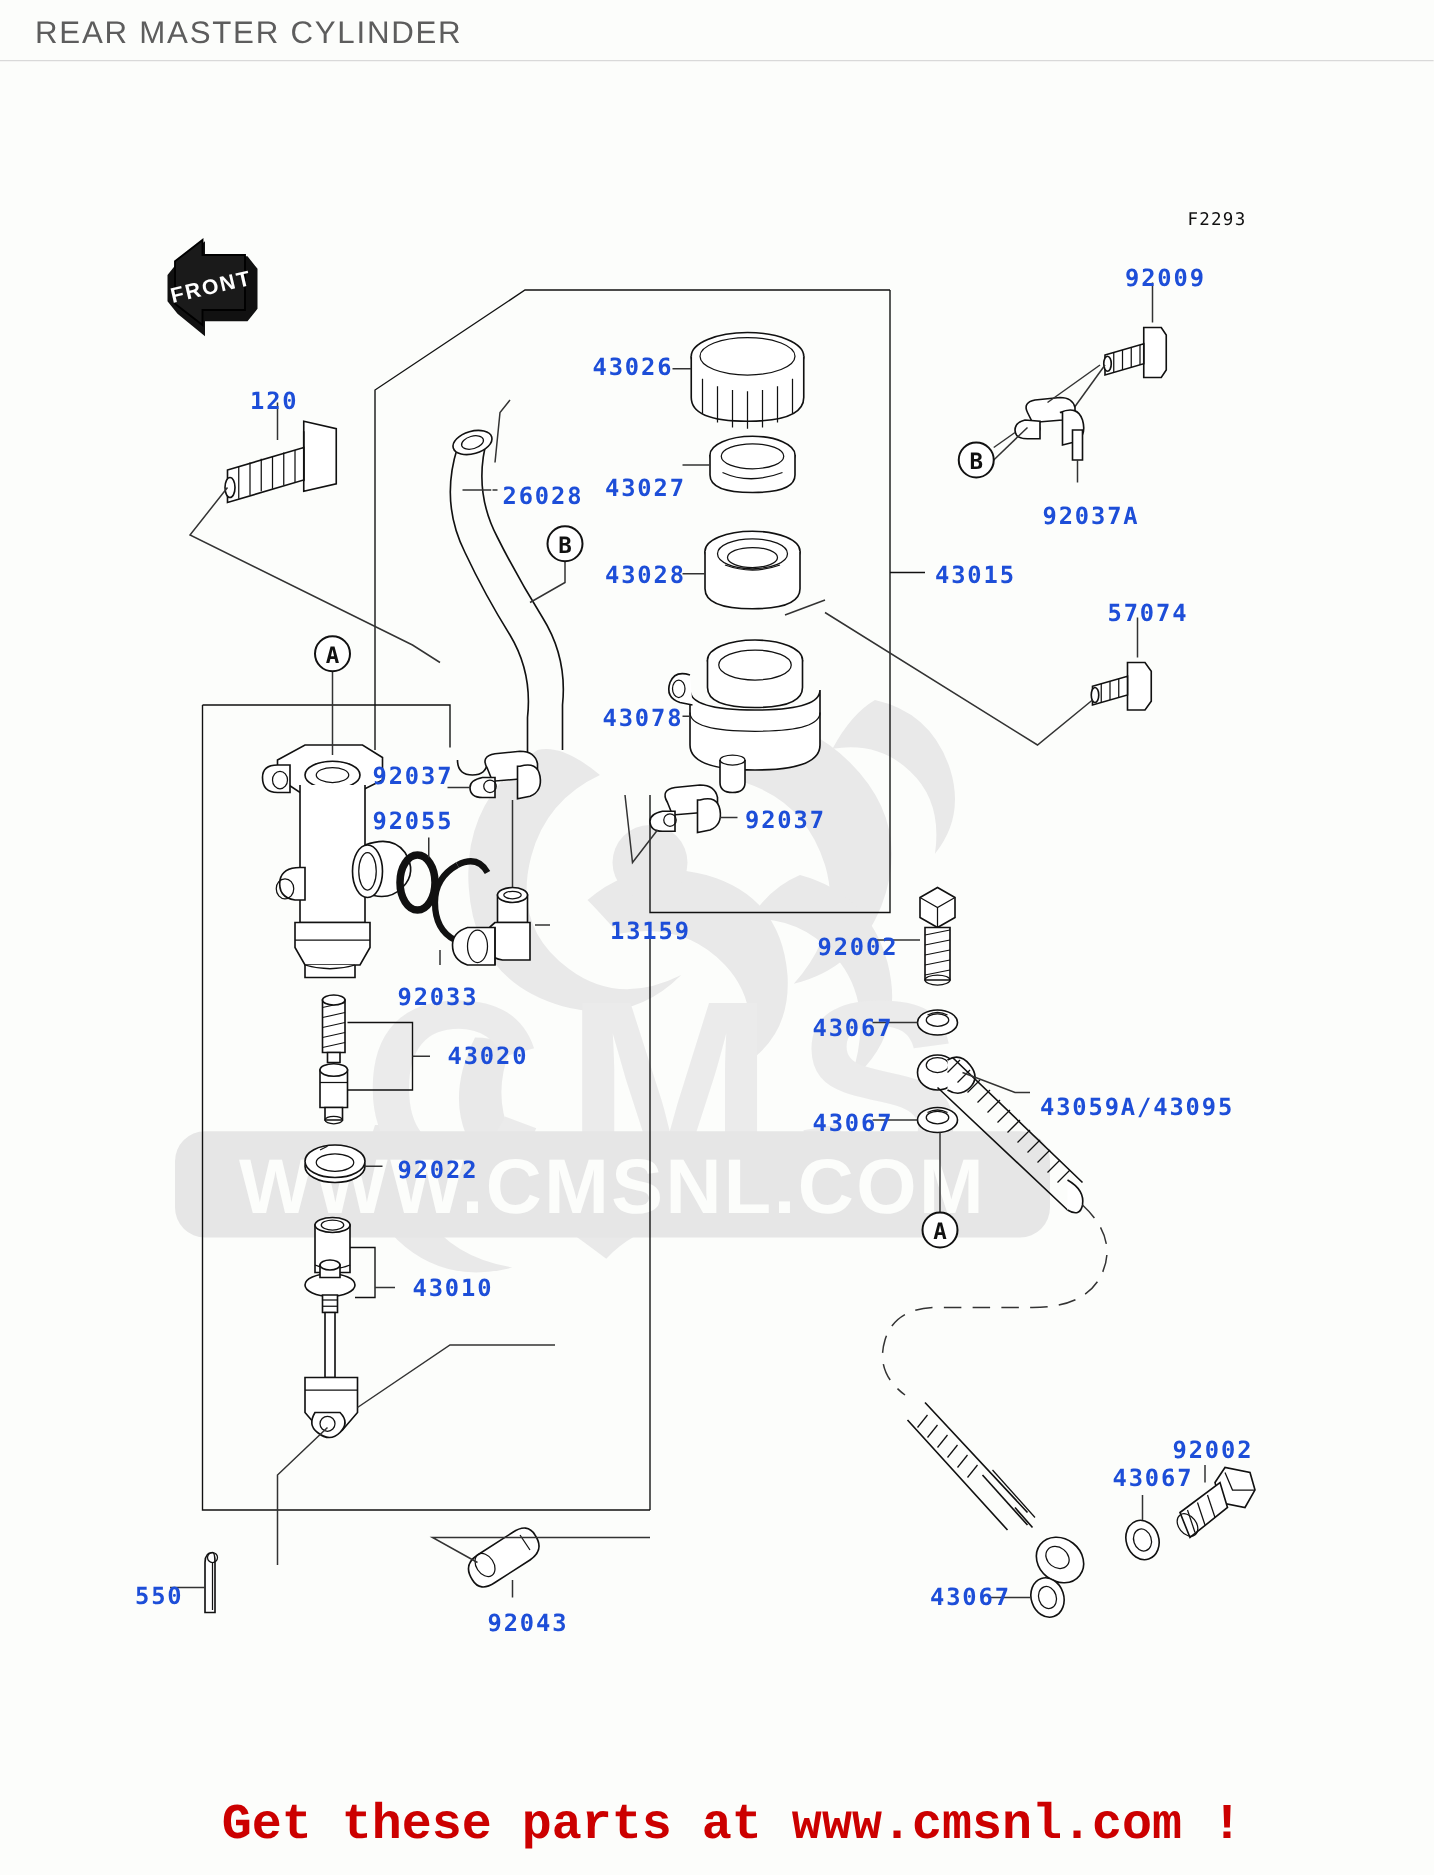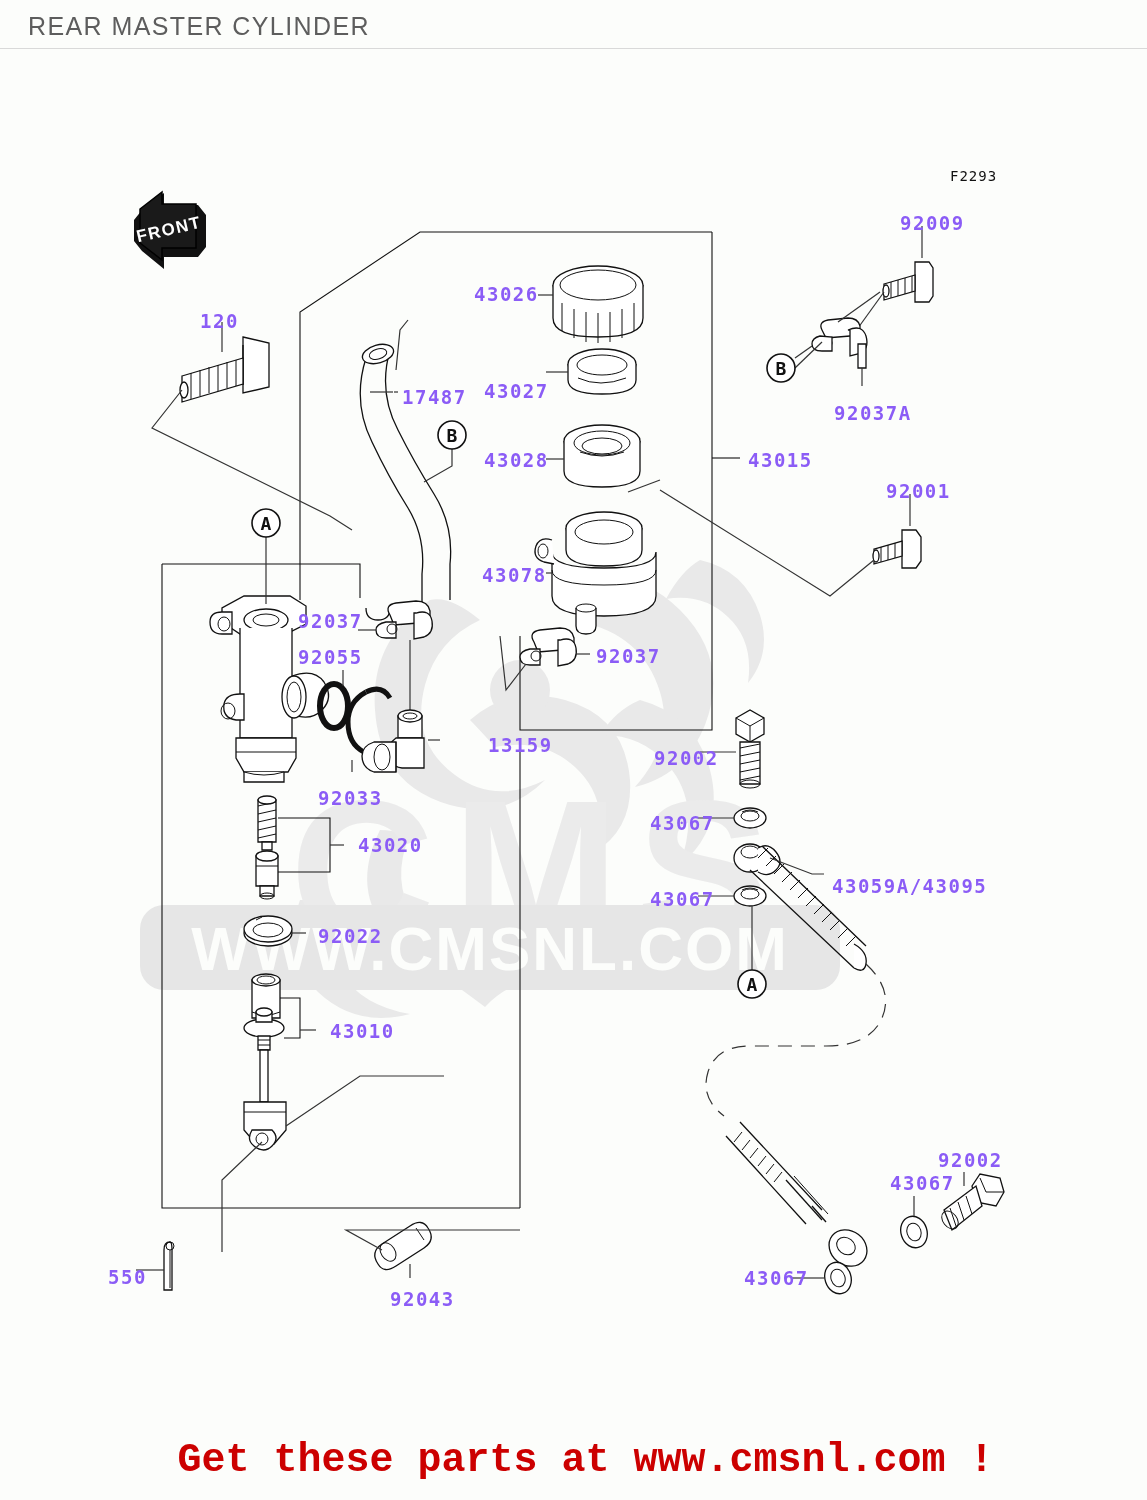--- a/index.html
+++ b/index.html
@@ -41,21 +41,21 @@
   
   #art{position:absolute;left:0;top:0;width:1147px;height:1500px;z-index:3;}
 
   
   .lbl{
     position:absolute;
     font-family:"DejaVu Sans Mono", monospace;
     font-size:19px;
     font-weight:700;
     letter-spacing:1.5px;
-    color:#8b5cf6;
+    color:#1d4ed8;
     white-space:nowrap;
     z-index:5;
   }
 
   
   #frontbadge{position:absolute;left:120px;top:185px;z-index:5;}
 
   
   .footer{
     position:absolute;left:12px;top:1438px;width:1147px;
@@ -512,29 +512,29 @@
         </g>
         <g>
           <circle cx="752" cy="984" r="14" fill="#ffffff" stroke="#111" stroke-width="1.6"></circle>
           <text x="752" y="991" text-anchor="middle" font-family="DejaVu Sans Mono, monospace" font-size="18" font-weight="700" fill="#111">A</text>
         </g>
       </g>
   </svg>
 
   <div id="labels">
       <div class="lbl" style="left: 200px; top: 310px;">120</div>
-      <div class="lbl" style="left: 402px; top: 386px;">17487</div>
+      <div class="lbl" style="left: 402px; top: 386px;">26028</div>
       <div class="lbl" style="left: 474px; top: 283px;">43026</div>
       <div class="lbl" style="left: 484px; top: 360px; margin-top: 20px;">43027</div>
       <div class="lbl" style="left: 484px; top: 449px;">43028</div>
       <div class="lbl" style="left: 482px; top: 564px;">43078</div>
       <div class="lbl" style="left: 748px; top: 449px;">43015</div>
       <div class="lbl" style="left: 900px; top: 212px;">92009</div>
       <div class="lbl" style="left: 834px; top: 402px;">92037A</div>
-      <div class="lbl" style="left: 886px; top: 480px;">92001</div>
+      <div class="lbl" style="left: 886px; top: 480px;">57074</div>
       <div class="lbl" style="left: 298px; top: 610px;">92037</div>
       <div class="lbl" style="left: 596px; top: 645px;">92037</div>
       <div class="lbl" style="left: 298px; top: 646px;">92055</div>
       <div class="lbl" style="left: 452px; top: 734px; margin-left: 36px;">13159</div>
       <div class="lbl" style="left: 318px; top: 787px;">92033</div>
       <div class="lbl" style="left: 358px; top: 834px;">43020</div>
       <div class="lbl" style="left: 318px; top: 925px;">92022</div>
       <div class="lbl" style="left: 330px; top: 1020px;">43010</div>
       <div class="lbl" style="left: 654px; top: 747px;">92002</div>
       <div class="lbl" style="left: 650px; top: 812px;">43067</div>

